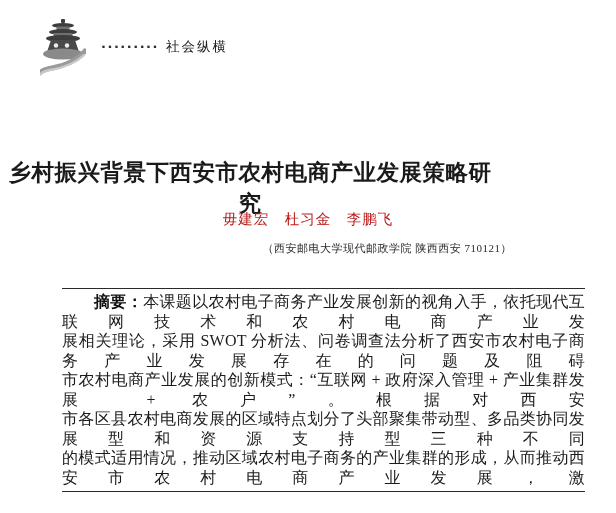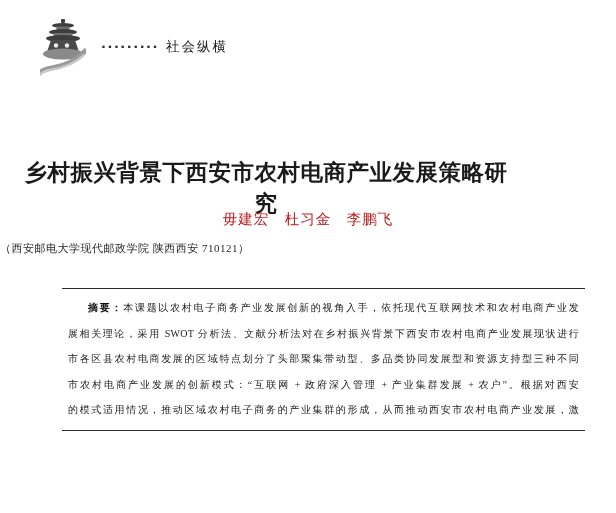--- a/index.html
+++ b/index.html
@@ -30,47 +30,47 @@
   }
   .column-name {
     margin-left: 7px;
     font-family: "Liberation Serif", serif;
     font-size: 13.5px; font-weight: normal; color: #222;
     letter-spacing: 2px; line-height: 1;
   }
 
   
   .title {
-    position: absolute; left: 16px; top: 157px; width: 500px;
+    position: absolute; left: 0; top: 157px; width: 500px;
     margin: 0; text-align: center;
     font-family: "Liberation Sans", sans-serif;
     font-size: 22.5px; font-weight: bold; color: #1a1a1a;
     letter-spacing: 0.5px;
   }
   .authors {
     position: absolute; left: 0; top: 210px; width: 616px;
     text-align: center;
     font-size: 14.5px; color: #b91c1c; letter-spacing: 1px;
   }
   .affiliation {
     position: absolute; left: 0; top: 241px; width: 512px;
-    text-align: left;
+    text-align: right;
     font-size: 11px; color: #2a2a2a; letter-spacing: 0.5px;
   }
 
   
   .abstract {
     position: absolute; left: 62px; top: 288px; width: 523px;
     border-top: 1.6px solid #2a2a2a;
     border-bottom: 1.6px solid #2a2a2a;
     padding: 3px 0 4px 0;
   }
   .abstract p {
-    margin: 6px;
-    font-size: 10px; line-height: 19.5px; color: #1c1c1c;
+    margin: 0;
+    font-size: 16px; line-height: 19.5px; color: #1c1c1c;
     text-align: justify; text-align-last: justify;
     letter-spacing: 0.2px;
     white-space: normal;
   }
   .abstract p.first { text-indent: 2em; }
   .lbl {
     font-family: "Liberation Sans", sans-serif;
     font-weight: bold; color: #111;
   }
 </style>
@@ -102,20 +102,20 @@
   </div>
 
   <h1 class="title">乡村振兴背景下西安市农村电商产业发展策略研究</h1>
 
   <div class="authors">毋建宏　杜习金　李鹏飞</div>
 
   <div class="affiliation">（西安邮电大学现代邮政学院 陕西西安 710121）</div>
 
   <section class="abstract">
     <p class="first"><span class="lbl">摘要：</span><span>本课题以农村电子商务产业发展创新的视角入手，依托现代互联网技术和农村电商产业发</span></p>
-    <p>展相关理论，采用 SWOT 分析法、文献分析法对在乡村振兴背景下西安市农村电商产业发展现状进行</p>
+    <p>展相关理论，采用 SWOT 分析法、问卷调查法分析了西安市农村电子商务产业发展存在的问题及阻碍</p>
+    <p>市农村电商产业发展的创新模式：“互联网 + 政府深入管理 + 产业集群发展 + 农户”。根据对西安</p>
     <p>市各区县农村电商发展的区域特点划分了头部聚集带动型、多品类协同发展型和资源支持型三种不同</p>
-    <p>市农村电商产业发展的创新模式：“互联网 + 政府深入管理 + 产业集群发展 + 农户”。根据对西安</p>
     <p>的模式适用情况，推动区域农村电子商务的产业集群的形成，从而推动西安市农村电商产业发展，激</p>
 
   </section>
 
 </div>
 
 </body></html>

